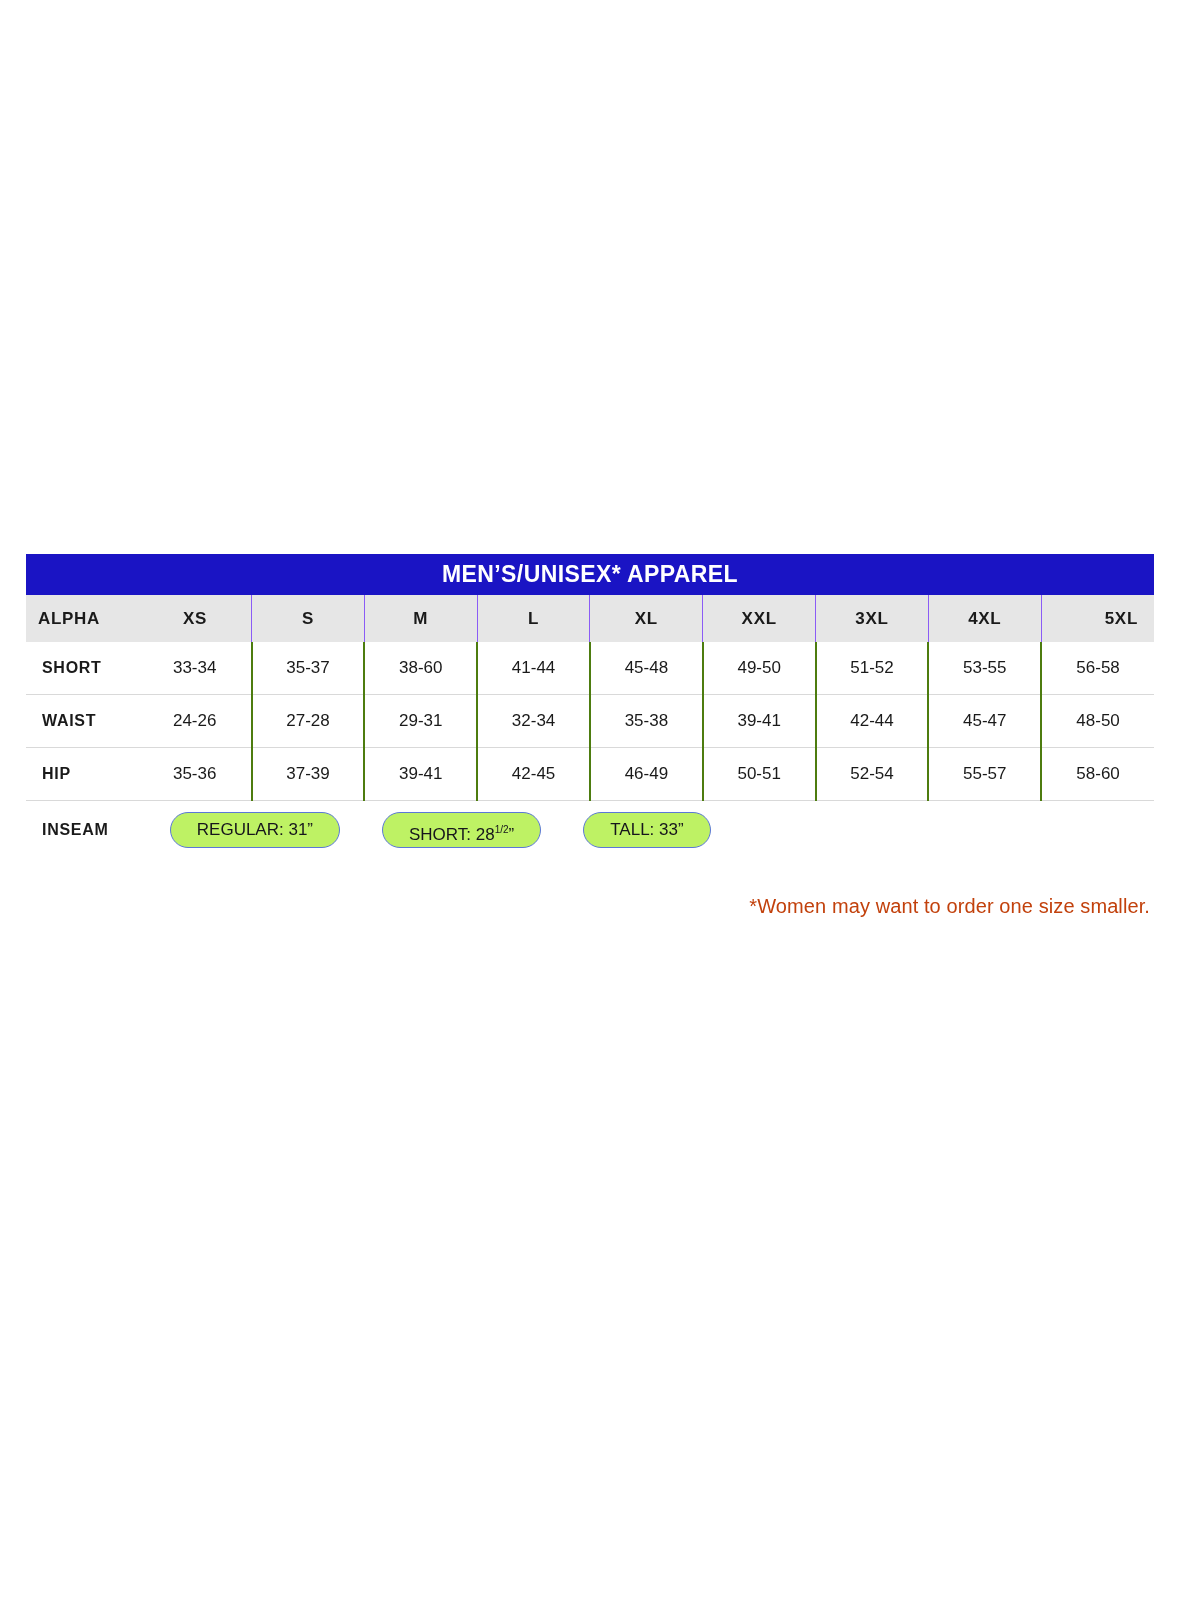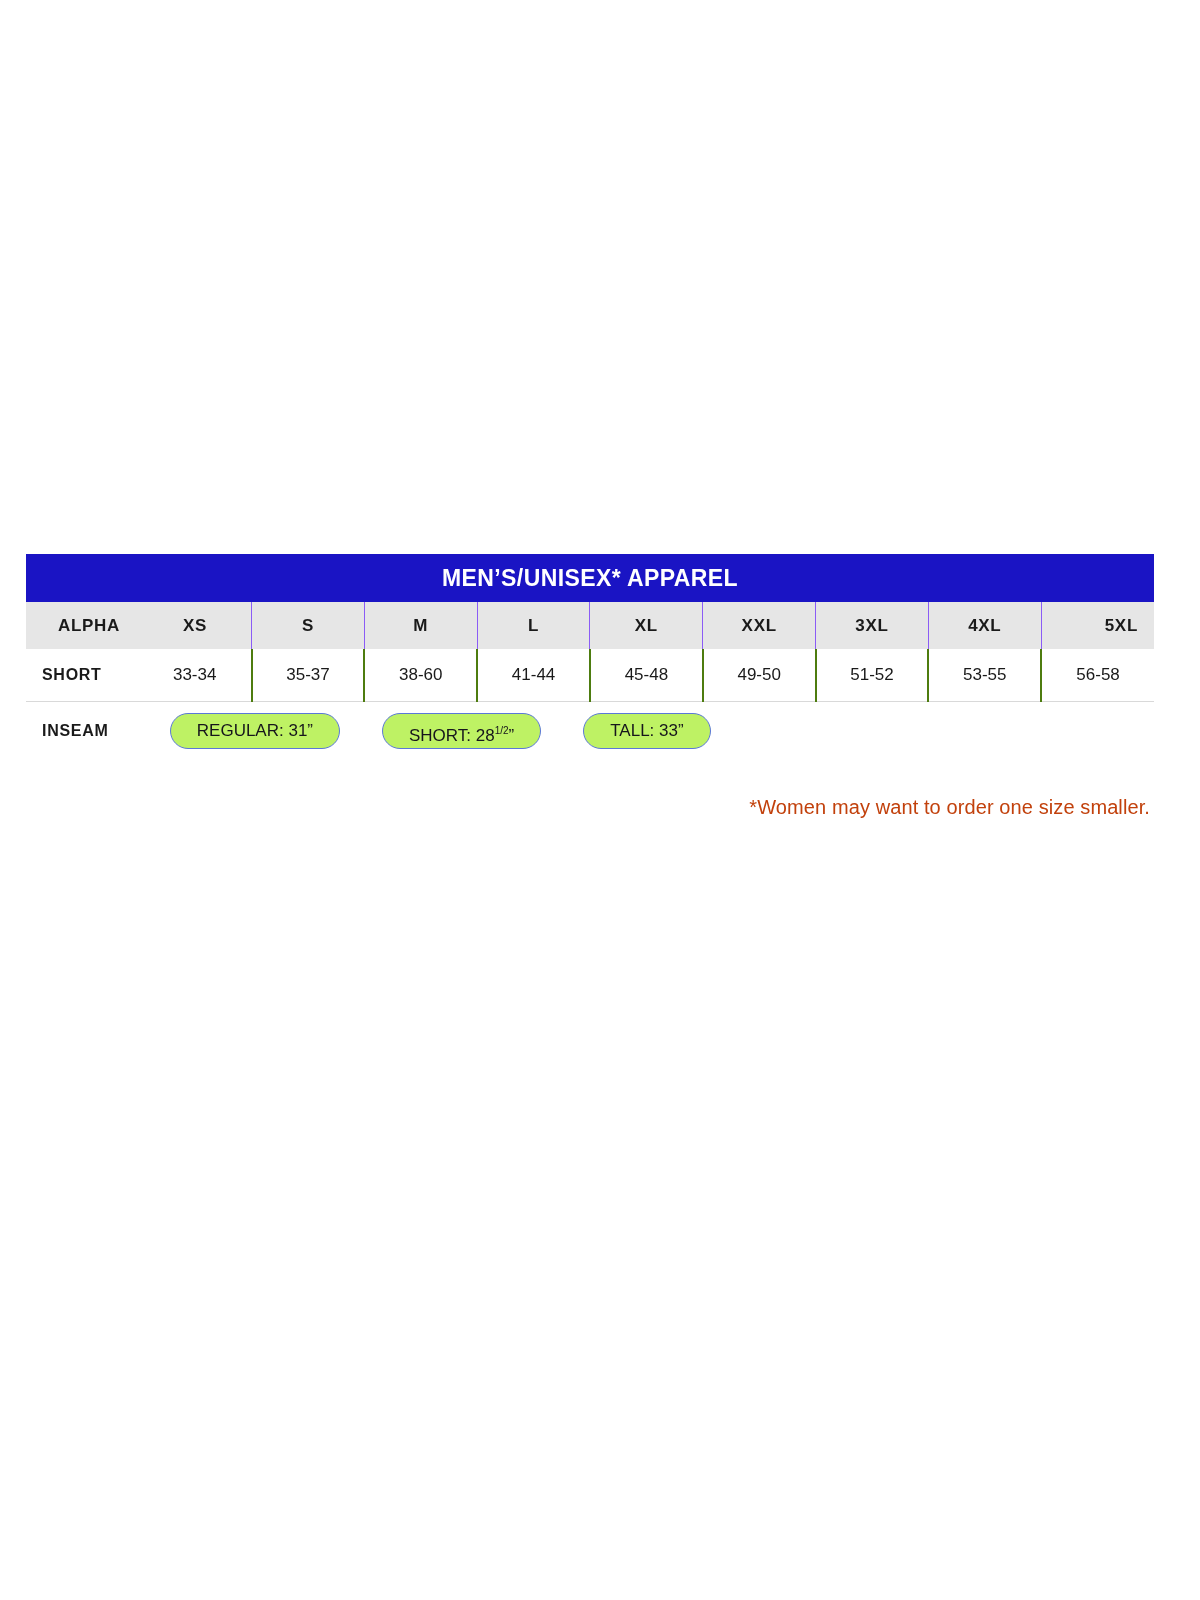--- a/index.html
+++ b/index.html
@@ -20,21 +20,21 @@
     position: absolute;
     left: 26px;
     top: 554px;
     width: 1128px;
   }
 
   
   .title-bar {
     background: #1a14c4;
     color: #ffffff;
-    height: 48px;
+    height: 41px;
     display: flex;
     align-items: center;
     justify-content: center;
     font-size: 23px;
     font-weight: bold;
     letter-spacing: 0.4px;
   }
 
   
   table.size-table {
@@ -56,21 +56,21 @@
   thead th {
     height: 45px;
     font-weight: bold;
     letter-spacing: 0.7px;
     font-size: 16px;
     border-right: 1px solid #8b5cf6;
   }
   thead th:last-child { border-right: none; padding-left: 48px; }
   thead th.rowhead {
     text-align: left;
-    padding-left: 32px;
+    padding-left: 12px;
     border-right: none;
   }
 
   tbody td {
     height: 50px;
     border-bottom: 1px solid #d9d9d9;
     border-right: 2px solid #4d7c0f;
     font-size: 17px;
     color: #1a1a1a;
   }
@@ -153,21 +153,45 @@
         <td>35-37</td>
         <td>38-60</td>
         <td>41-44</td>
         <td>45-48</td>
         <td>49-50</td>
         <td>51-52</td>
         <td>53-55</td>
         <td>56-58</td>
       </tr>
 
-
+      <tr>
+        <td class="rowhead">WAIST</td>
+        <td>24-26</td>
+        <td>27-28</td>
+        <td>29-31</td>
+        <td>32-34</td>
+        <td>35-38</td>
+        <td>39-41</td>
+        <td>42-44</td>
+        <td>45-47</td>
+        <td>48-50</td>
+      </tr>
+
+      <tr>
+        <td class="rowhead">HIP</td>
+        <td>35-36</td>
+        <td>37-39</td>
+        <td>39-41</td>
+        <td>42-45</td>
+        <td>46-49</td>
+        <td>50-51</td>
+        <td>52-54</td>
+        <td>55-57</td>
+        <td>58-60</td>
+      </tr>
 
       <tr class="inseam-row">
         <td class="rowhead">INSEAM</td>
         <td colspan="9">
           <div class="inseam-wrap">
             <span class="pill"><span>REGULAR: 31”</span></span>
             <span class="pill"><span>SHORT: 28</span><sup>1/2</sup><span>”</span></span>
             <span class="pill"><span>TALL: 33”</span></span>
           </div>
         </td>

